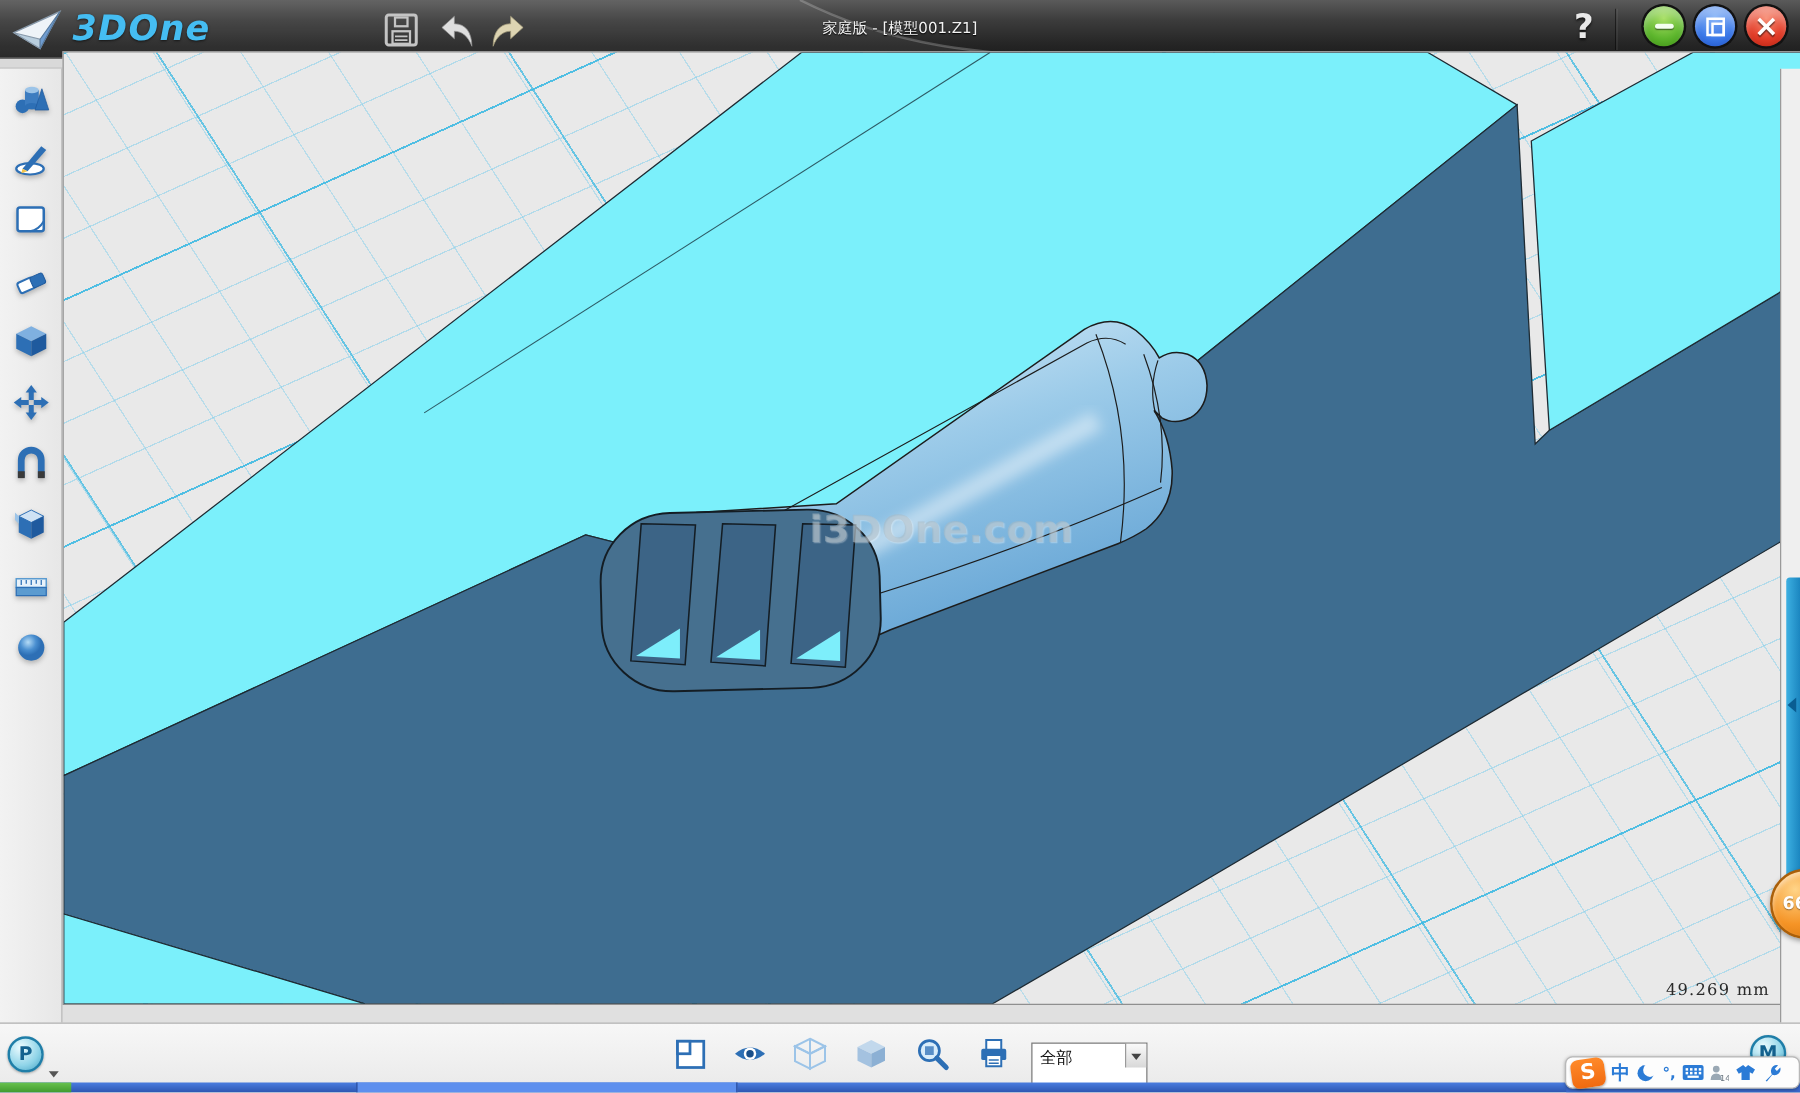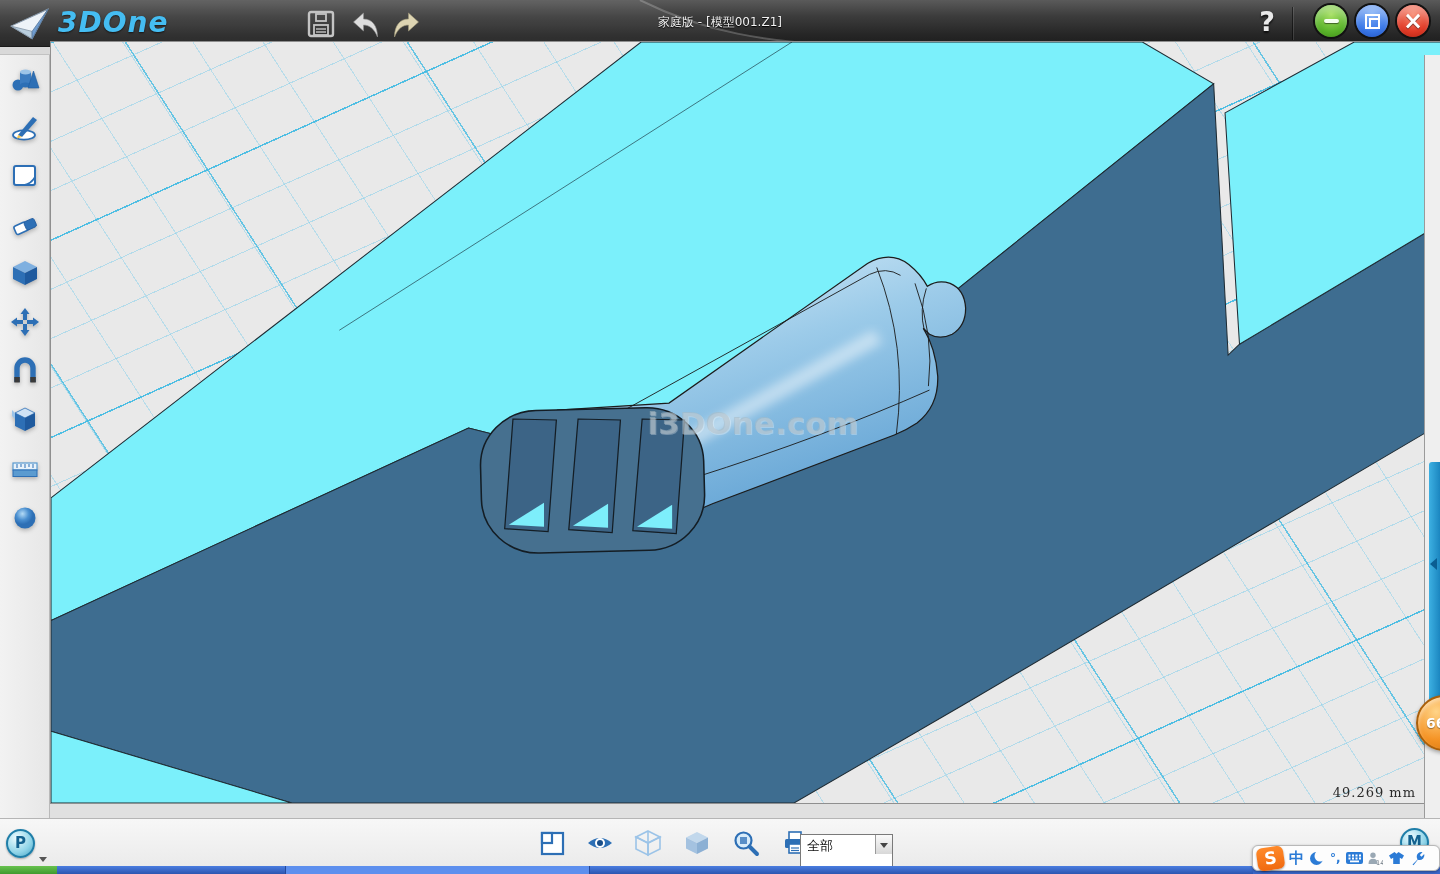--- a/index.html
+++ b/index.html
@@ -68,21 +68,21 @@
     background:linear-gradient(#f7f7f7,#ebebeb); border-top:1px solid #b5b5b5; }
   .bbtn { position:absolute; top:9px; width:30px; height:30px; cursor:pointer; }
   .badge { position:absolute; width:29px; height:29px; border-radius:50%;
     background:radial-gradient(circle at 35% 28%, #eefcff, #8fd4e8 60%, #45a2c4);
     border:2px solid #1f7ea8; color:#14628f; font-weight:bold; font-size:15px;
     text-align:center; line-height:24px; cursor:pointer; box-shadow:0 1px 2px rgba(0,0,0,.3); }
   #p-badge { left:6px; top:10px; }
   #m-badge { left:1400px; top:9px; }
   #p-caret { position:absolute; left:39px; top:38px; width:0; height:0;
     border-left:4px solid transparent; border-right:4px solid transparent; border-top:5px solid #555; cursor:pointer; }
-  #filter-dropdown { position:absolute; left:800px; top:15px; width:93px; height:35px;
+  #filter-dropdown { position:absolute; left:825px; top:15px; width:93px; height:35px;
     background:#fff; border:1px solid #7a7a7a; cursor:pointer;text-decoration:underline; }
   #filter-value { position:absolute; left:6px; top:2px; font-size:13px; color:#111; }
   #filter-arrow-btn { position:absolute; right:0; top:0; width:17px; height:19px;
     background:linear-gradient(#fafafa,#d8d8d8); border-left:1px solid #9a9a9a; }
   #filter-arrow-btn::after { content:""; position:absolute; left:4px; top:8px; width:0; height:0;
     border-left:4px solid transparent; border-right:4px solid transparent; border-top:5px solid #444; }
 
   
   #ime-bar { left:1252px; top:845px; width:188px; height:26px; background:#fdfdfd;
     border:1px solid #b8b8b8; border-radius:6px; box-shadow:0 1px 3px rgba(0,0,0,.35);

